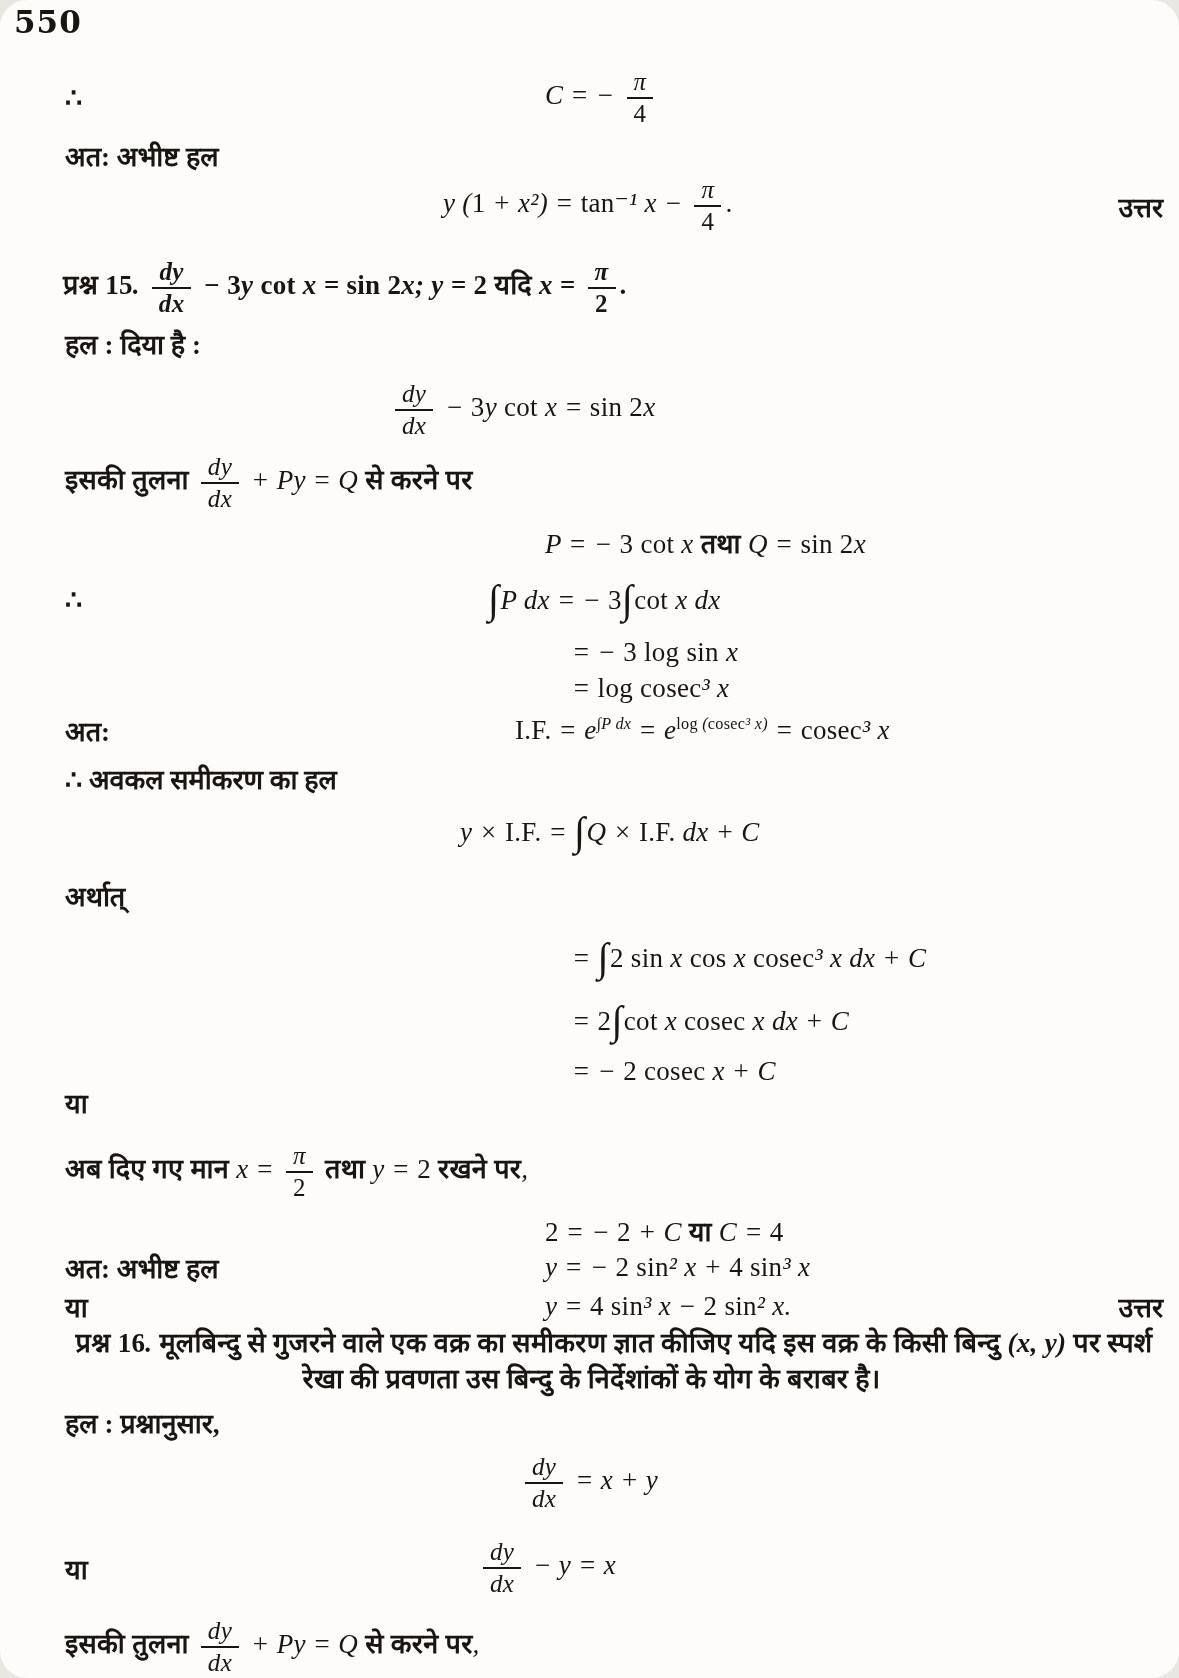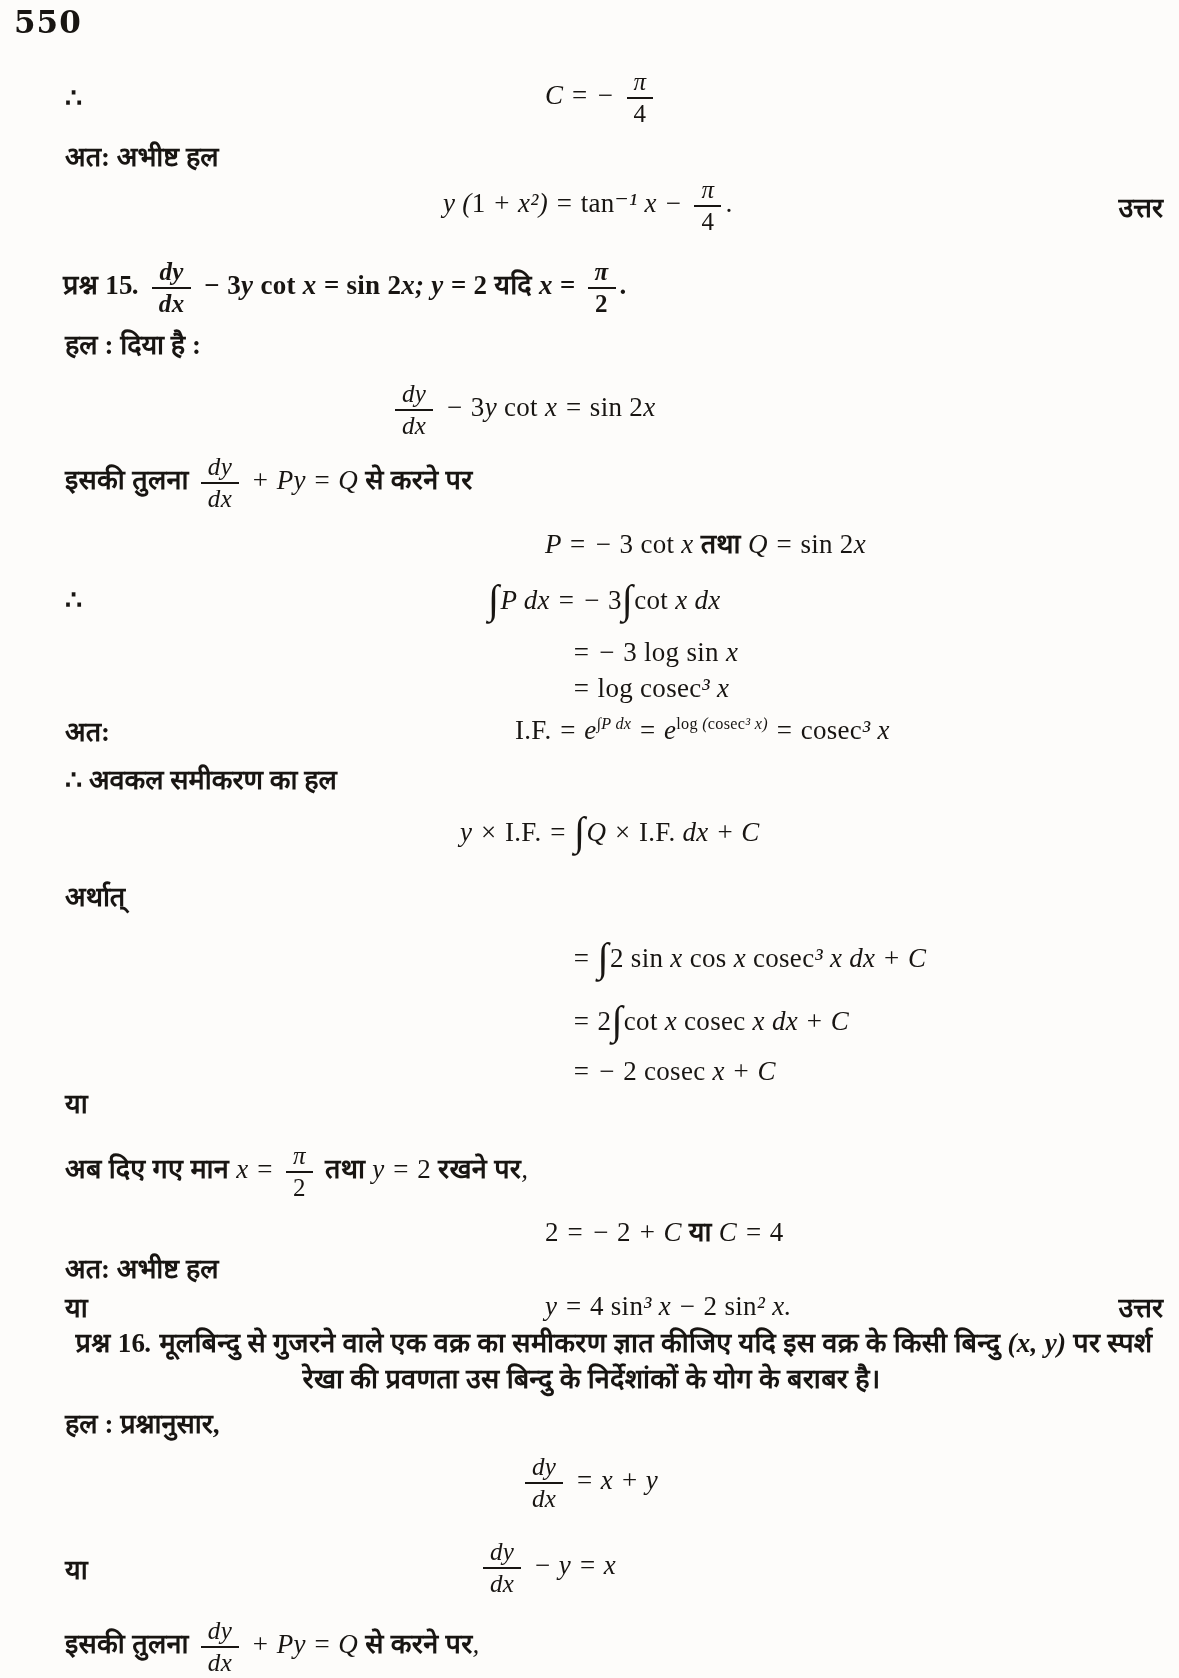--- a/index.html
+++ b/index.html
@@ -8,20 +8,21 @@
   body {
     width:1179px; height:1678px;
     font-family:"Liberation Serif","DejaVu Serif",serif;
     color:#181512;
     overflow:hidden;
   }
   .page {
     position:relative;
     width:1179px; height:1678px;
     background:#fdfcfa;
+    border-radius:27px;
   }
   .pageno {
     position:absolute; top:4px; left:14px;
     font-size:31px; font-weight:700;
     font-family:"DejaVu Serif","Liberation Serif",serif;
     letter-spacing:1px;
   }
   .line { position:absolute; left:0; right:0; height:40px; }
   .lbl {
     position:absolute; left:65px; top:50%; transform:translateY(-50%);
@@ -173,20 +174,21 @@
         <span class="math"><span class="dev">अब दिए गए मान</span> x = <span class="frac">
             <span class="num">π</span>
             <span class="den"><span class="fn">2</span></span>
           </span> <span class="dev">तथा</span> y = <span class="fn">2</span> <span class="dev">रखने पर</span>,</span>
       </div>
       <div class="line" data-line="eq15-c">
         <span class="math"><span class="fn">2</span> = − <span class="fn">2</span> + C  <span class="dev">या</span>  C = <span class="fn">4</span></span>
       </div>
       <div class="line" data-line="final15a">
         <span class="lbl">अत: अभीष्ट हल</span>
+        <span class="math">y = − <span class="fn">2</span> <span class="fn">sin</span>² x + <span class="fn">4</span> <span class="fn">sin</span>³ x</span>
       </div>
       <div class="line" data-line="final15b">
         <span class="lbl">या</span>
         <span class="math">y = <span class="fn">4</span> <span class="fn">sin</span>³ x − <span class="fn">2</span> <span class="fn">sin</span>² x.</span>
         <span class="ans">उत्तर</span>
       </div>
       <div class="line" data-line="q16">
         <span class="math"><span class="dev">प्रश्न</span> <span class="fn">16</span>. <span class="dev">मूलबिन्दु से गुजरने वाले एक वक्र का समीकरण ज्ञात कीजिए यदि इस वक्र के किसी बिन्दु</span> (x, y) <span class="dev">पर स्पर्श रेखा की प्रवणता उस बिन्दु के निर्देशांकों के योग के बराबर है।</span></span>
       </div>
       <div class="line" data-line="sol16">

